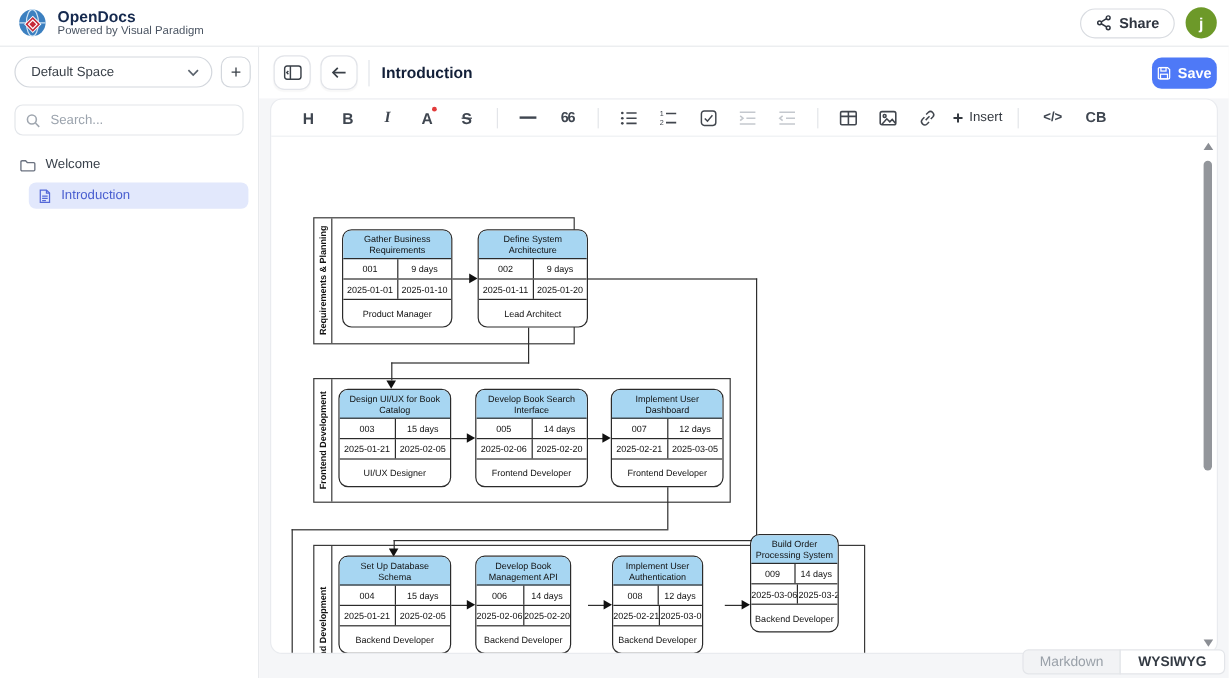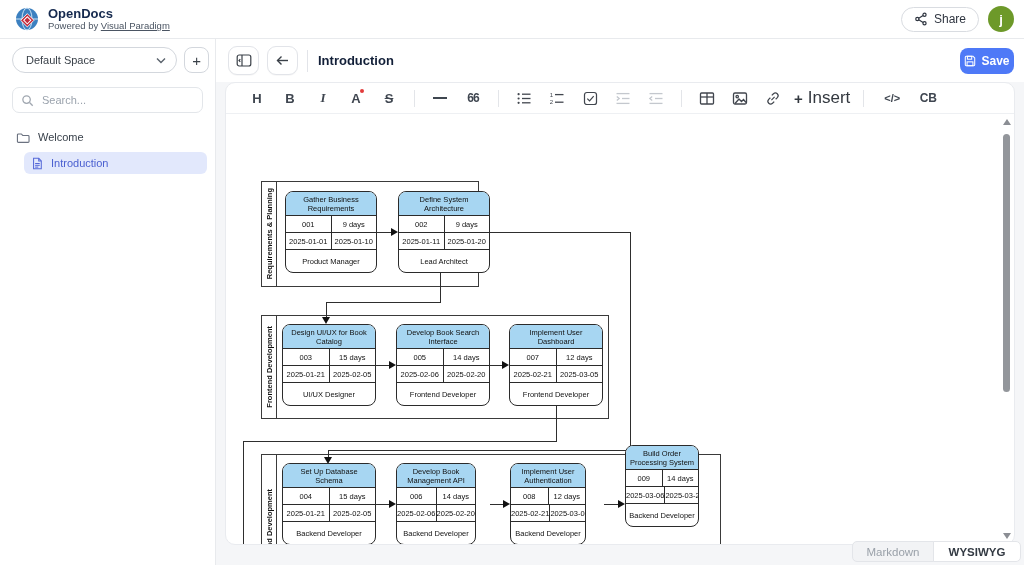--- a/index.html
+++ b/index.html
@@ -4,24 +4,24 @@
 <style>
   html,body{margin:0;padding:0}
   body{width:1024px;height:565px;overflow:hidden;position:relative;background:#fff;
        font-family:"Liberation Sans",sans-serif;-webkit-font-smoothing:antialiased}
   
   .app-header{position:absolute;top:0;left:0;right:0;height:39px;background:#fff;
     border-bottom:1px solid #e8eaed;display:flex;align-items:center;padding:0 10px 0 14px;box-sizing:border-box;z-index:9}
   .brand{margin-left:7px;line-height:1.1}
   .brand-name{font-size:13px;font-weight:700;color:#15294e}
   .brand-sub{font-size:9.5px;color:#4b5563}
-  .brand-sub a{color:#4b5563;text-decoration:underline;cursor:pointer}
+  .brand-sub a{color:#4b5563;cursor:pointer}
   .header-right{margin-left:auto;display:flex;align-items:center;gap:9px}
   .btn-share{height:25px;border:1px solid #d9dce1;border-radius:13px;background:#fff;display:flex;
-    align-items:center;gap:6px;padding:0 12px;font-size:12px;font-weight:400;color:#2f3540;cursor:pointer}
+    align-items:center;gap:6px;padding:0 12px;font-size:12px;font-weight:700;color:#2f3540;cursor:pointer}
   .btn-moreapps{height:26px;border:none;border-radius:14px;background:linear-gradient(180deg,#2fb286,#1ea578);
     color:#fff;font-size:12px;font-weight:700;padding:0 14px;cursor:pointer}
   .avatar{width:26px;height:26px;border-radius:50%;background:#6d9929;color:#fff;font-size:13px;font-weight:700;
     display:flex;align-items:center;justify-content:center;cursor:pointer}
   
   .sidebar{position:absolute;top:39px;left:0;width:216px;bottom:0;background:#fff;border-right:1px solid #e8eaed;box-sizing:border-box}
   .space-row{display:flex;gap:7px;padding:8px 6px 0 12px;align-items:center}
   .space-select{width:166px;height:26px;border:1px solid #d3d7dd;border-radius:14px;background:#fff;display:flex;
     align-items:center;padding:0 10px 0 13px;font-size:11px;color:#3a4149;box-sizing:border-box;cursor:pointer}
   .space-select .chev{margin-left:auto}
@@ -50,21 +50,21 @@
     border-radius:10px;box-sizing:border-box}
   .toolbar{height:30px;border-bottom:1px solid #eef0f3;display:flex;align-items:center;padding-left:19px}
   .tb{width:24px;height:24px;margin-right:9px;display:flex;align-items:center;justify-content:center;color:#3f4650;cursor:pointer;position:relative;flex:none}
   .tb.txt{font-size:13px;font-weight:600}
   .tb.dis{color:#c4c8ce}
   .tb-sep{width:1px;height:17px;background:#e3e5e9;margin:0 13px 0 4px;flex:none}
   .hr-glyph{width:14px;height:2px;background:#3f4650}
   .red-dot{position:absolute;top:3px;right:4px;width:4px;height:4px;border-radius:50%;background:#e23b3b}
   .insert-btn{display:flex;align-items:center;gap:5px;margin-right:9px;cursor:pointer;color:#33383f;flex:none}
   .insert-plus{font-size:15px;font-weight:700;line-height:1}
-  .insert-word{font-size:17px}
+  .insert-word{font-size:11px}
   
   .content{position:absolute;left:0;right:0;top:31px;bottom:0;overflow:hidden;border-radius:0 0 9px 9px}
   .doc-text{padding:7px 20px 0 9px}
   .doc-title{margin:0;font-size:20px;font-weight:700;color:#14171c;padding-bottom:9px;border-bottom:1.5px solid #6f7680;width:762px;box-sizing:border-box}
   .doc-para{margin:13px 0 0 0;font-size:11.5px;color:#272c33}
   .diagram{position:absolute;left:0;top:0;width:790px;height:433px;cursor:pointer}
   .lane{position:absolute;border:1px solid #3a3a3a;box-sizing:border-box}
   .lane-strip{position:absolute;left:0;top:0;bottom:0;width:14px;border-right:1px solid #3a3a3a;display:flex;align-items:center;justify-content:center}
   .lane-strip span{writing-mode:vertical-rl;transform:rotate(180deg);font-size:7.5px;font-weight:600;color:#111;white-space:nowrap}
   .card{position:absolute;height:82px;border:1px solid #2b2b2b;border-radius:8px;background:#fff;display:flex;

